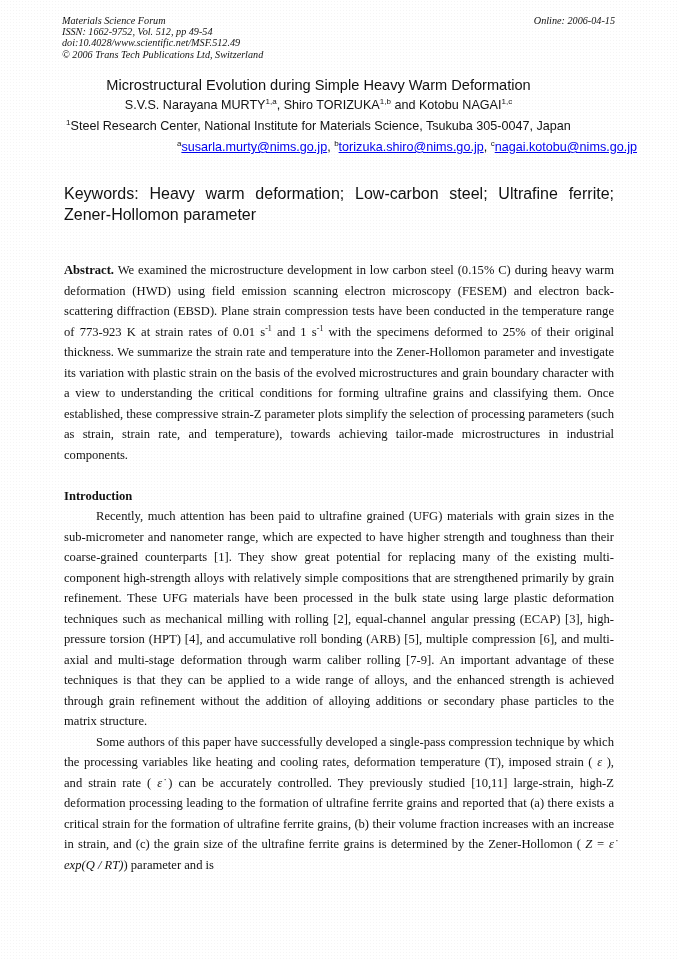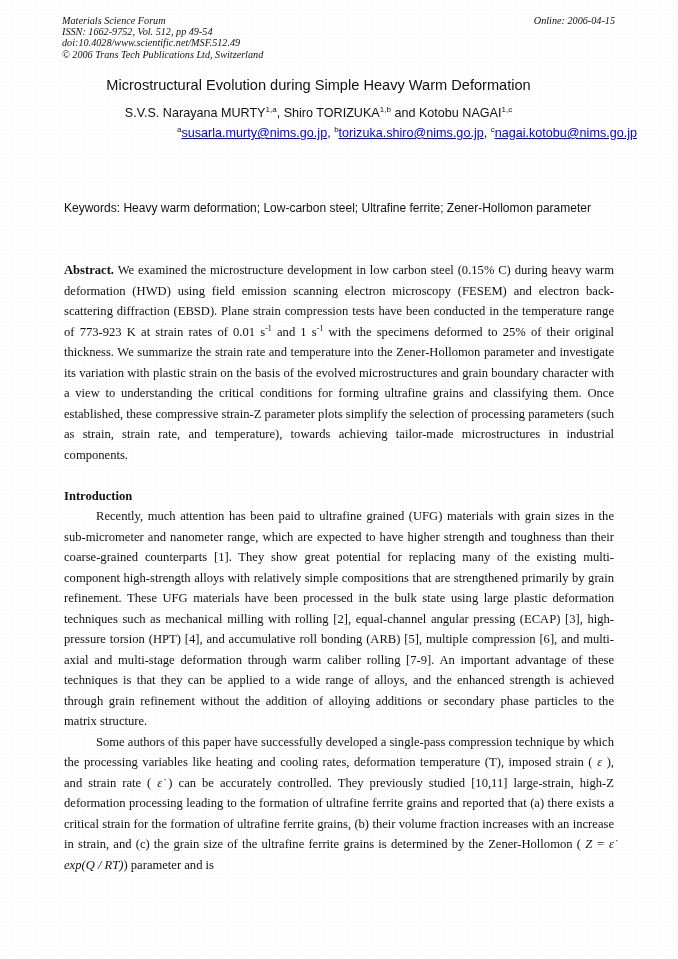--- a/index.html
+++ b/index.html
@@ -58,21 +58,21 @@
     }
     .title {
       font-size: 14.6px;
       line-height: 20px;
       margin: 0;
       font-weight: normal;
     }
     .authors {
       font-size: 12.6px;
       line-height: 20px;
-      margin-top: 8px;
+      margin-top: 0px;
     }
     .affil {
       font-size: 12.6px;
       line-height: 22px;
     }
     .emails {
       font-size: 12.6px;
       line-height: 20px;
       text-align: right;
     }
@@ -82,23 +82,23 @@
       line-height: 0;
     }
     a.email {
       color: #0000ee;
       text-decoration: underline;
     }
     .keywords {
       position: absolute;
       left: 64px;
       width: 550px;
-      top: 198px;
+      top: 184px;
       font-family: "Liberation Sans", sans-serif;
-      font-size: 12px;
+      font-size: 16px;
       line-height: 20.5px;
       text-align: justify;
       color: #111;
     }
     .body-text {
       position: absolute;
       left: 64px;
       width: 550px;
       font-family: Liberation Serif, serif;
       font-size: 12.6px;
@@ -140,20 +140,23 @@
   </div>
   <div class="online">Online: 2006-04-15</div>
 
   <div class="header-block">
     <div class="title">
       <div>Microstructural Evolution during Simple Heavy Warm Deformation</div>
     </div>
     <div class="authors">
       <span>S.V.S. Narayana MURTY</span><sup>1,a</sup><span>, </span><span>Shiro TORIZUKA</span><sup>1,b</sup><span> and </span><span>Kotobu NAGAI</span><sup>1,c</sup>
     </div>
+    <div class="affil">
+      <sup>1</sup><span>Steel Research Center, National Institute for Materials Science, Tsukuba 305-0047, Japan</span>
+    </div>
     <div class="emails">
       <sup>a</sup><a class="email">susarla.murty@nims.go.jp</a><span>, </span><sup>b</sup><a class="email">torizuka.shiro@nims.go.jp</a><span>, </span><sup>c</sup><a class="email">nagai.kotobu@nims.go.jp</a>
     </div>
   </div>
 
   <div class="keywords">
     <span>Keywords:</span>
     <span>Heavy warm deformation; Low-carbon steel; Ultrafine ferrite; Zener-Hollomon parameter</span>
   </div>
 

